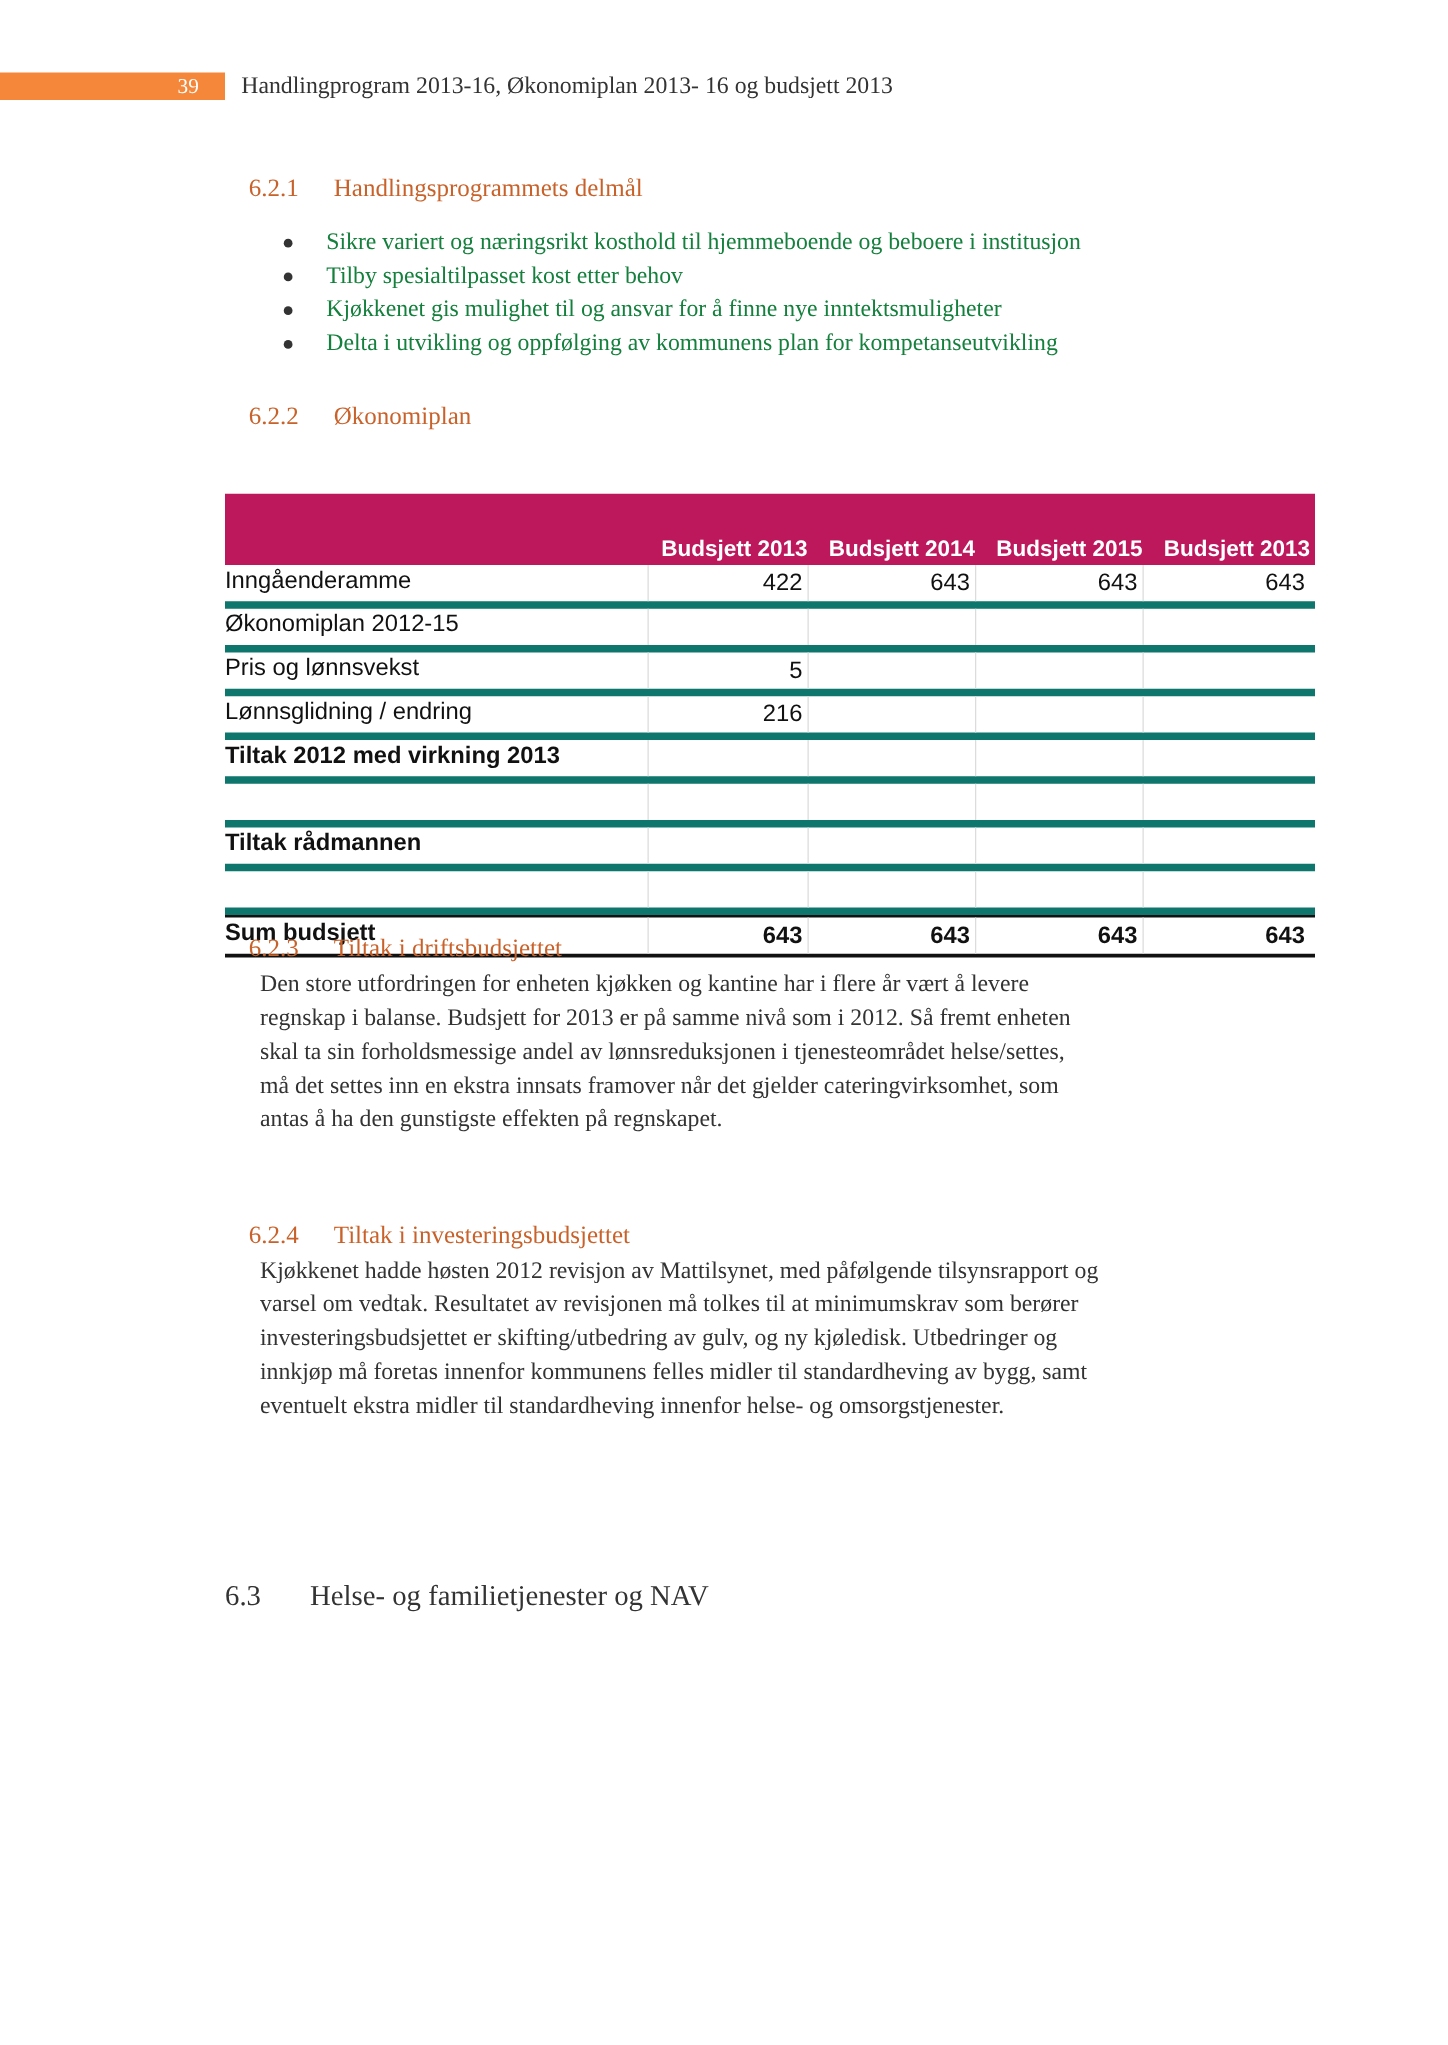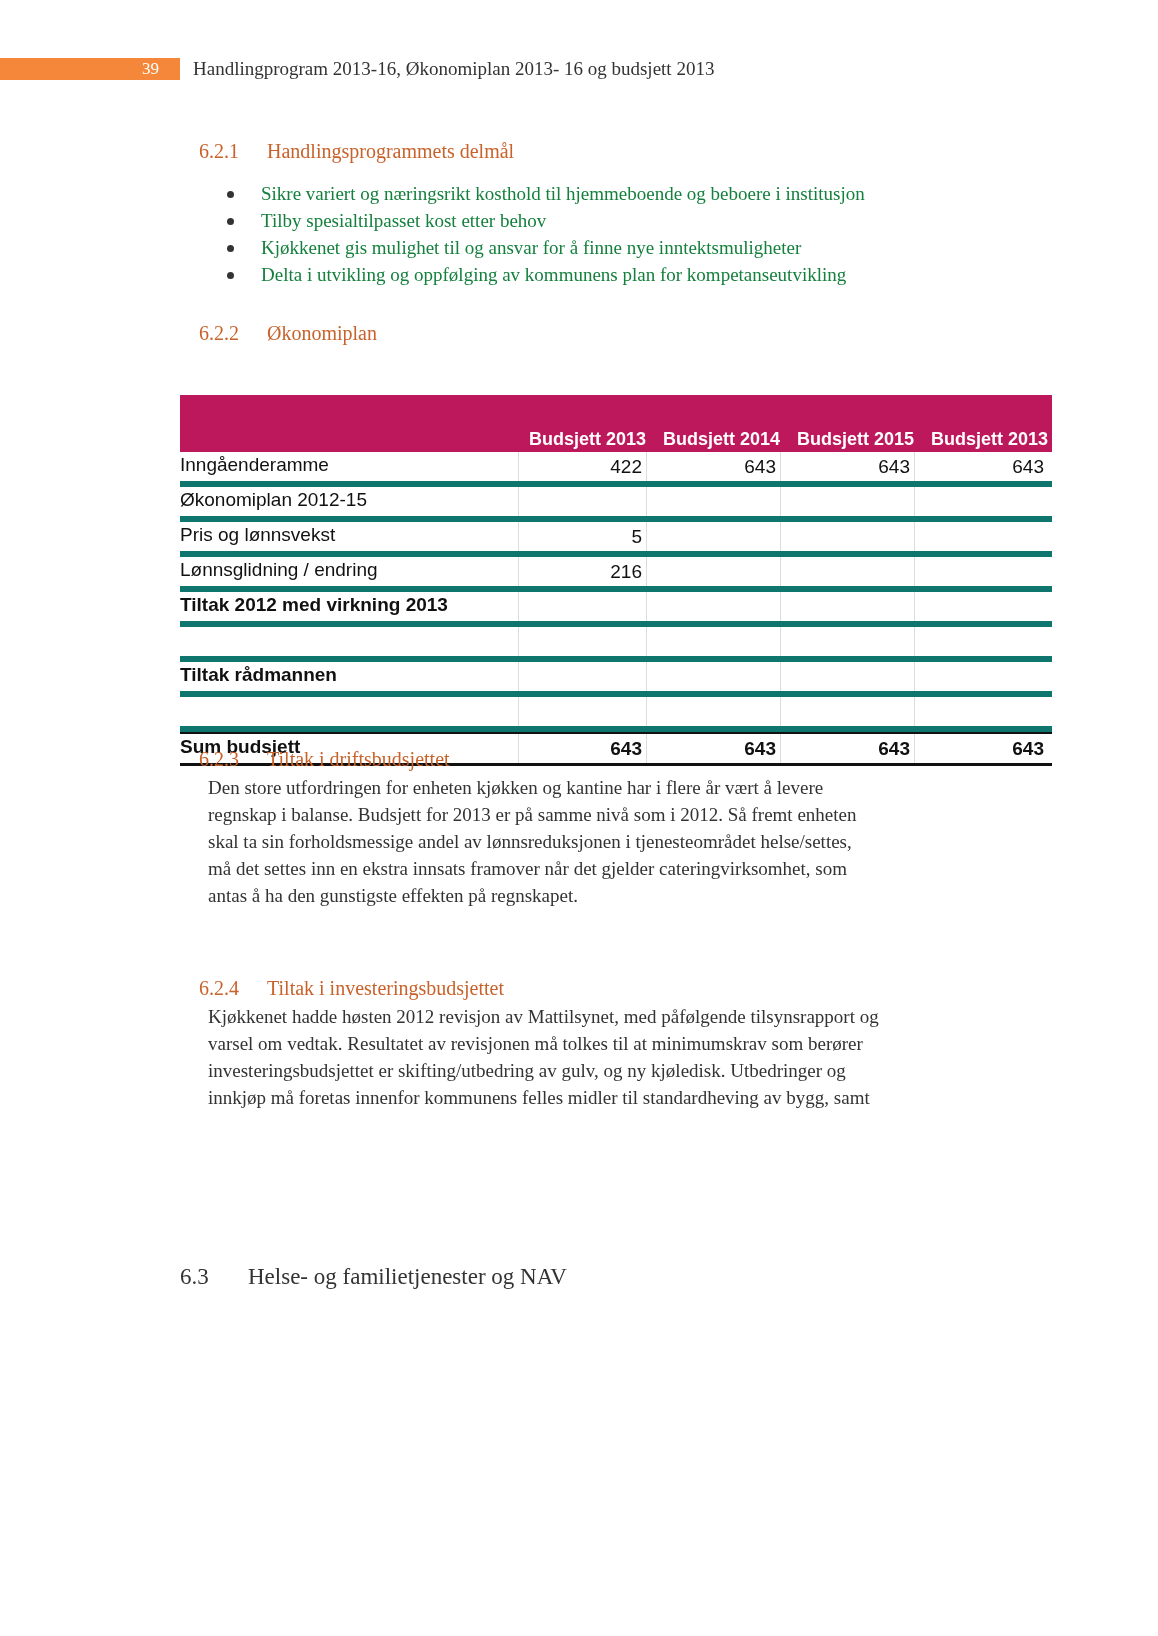--- a/index.html
+++ b/index.html
@@ -142,17 +142,18 @@
 </div>
 
 <div class="h3" style="top:975px;">
   <span class="num">6.2.4</span><span>Tiltak i investeringsbudsjettet</span>
 </div>
 <div class="para" style="top:1003px;">
   <span>Kjøkkenet hadde høsten 2012 revisjon av Mattilsynet, med påfølgende tilsynsrapport og</span>
   <span>varsel om vedtak. Resultatet av revisjonen må tolkes til at minimumskrav som berører</span>
   <span>investeringsbudsjettet er skifting/utbedring av gulv, og ny kjøledisk. Utbedringer og</span>
   <span>innkjøp må foretas innenfor kommunens felles midler til standardheving av bygg, samt</span>
+  <span>eventuelt ekstra midler til standardheving innenfor helse- og omsorgstjenester.</span>
 </div>
 
 <div class="h2">
   <span class="num">6.3</span><span>Helse- og familietjenester og NAV</span>
 </div>
 
 </body></html>

